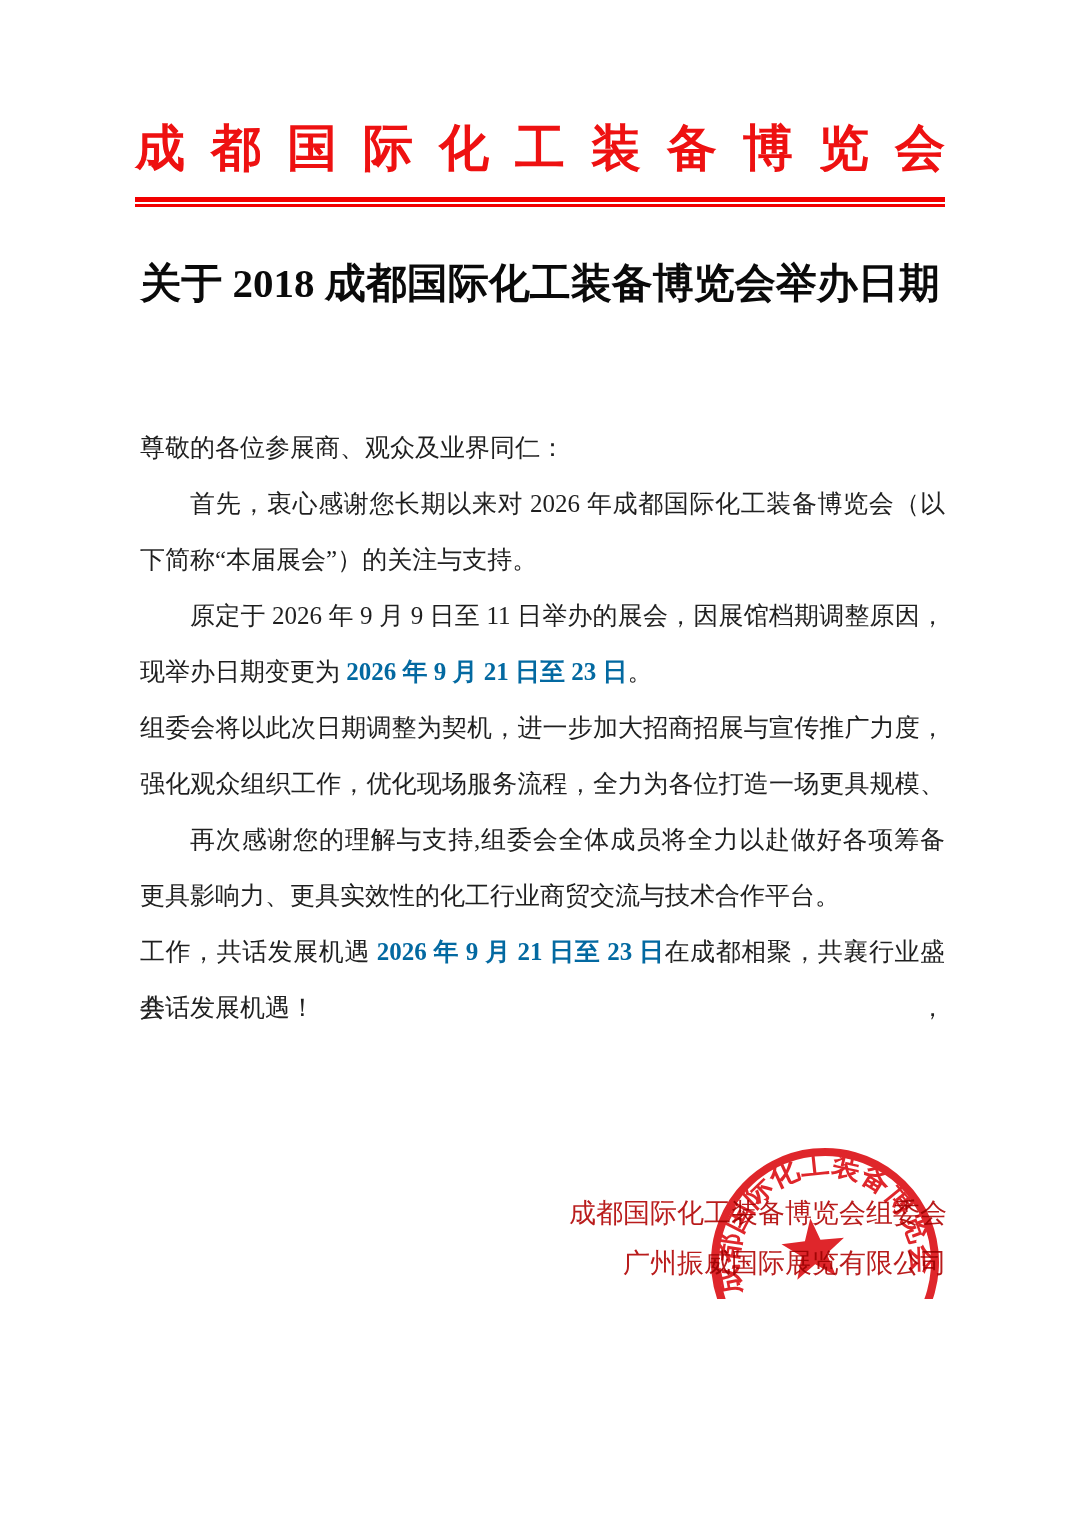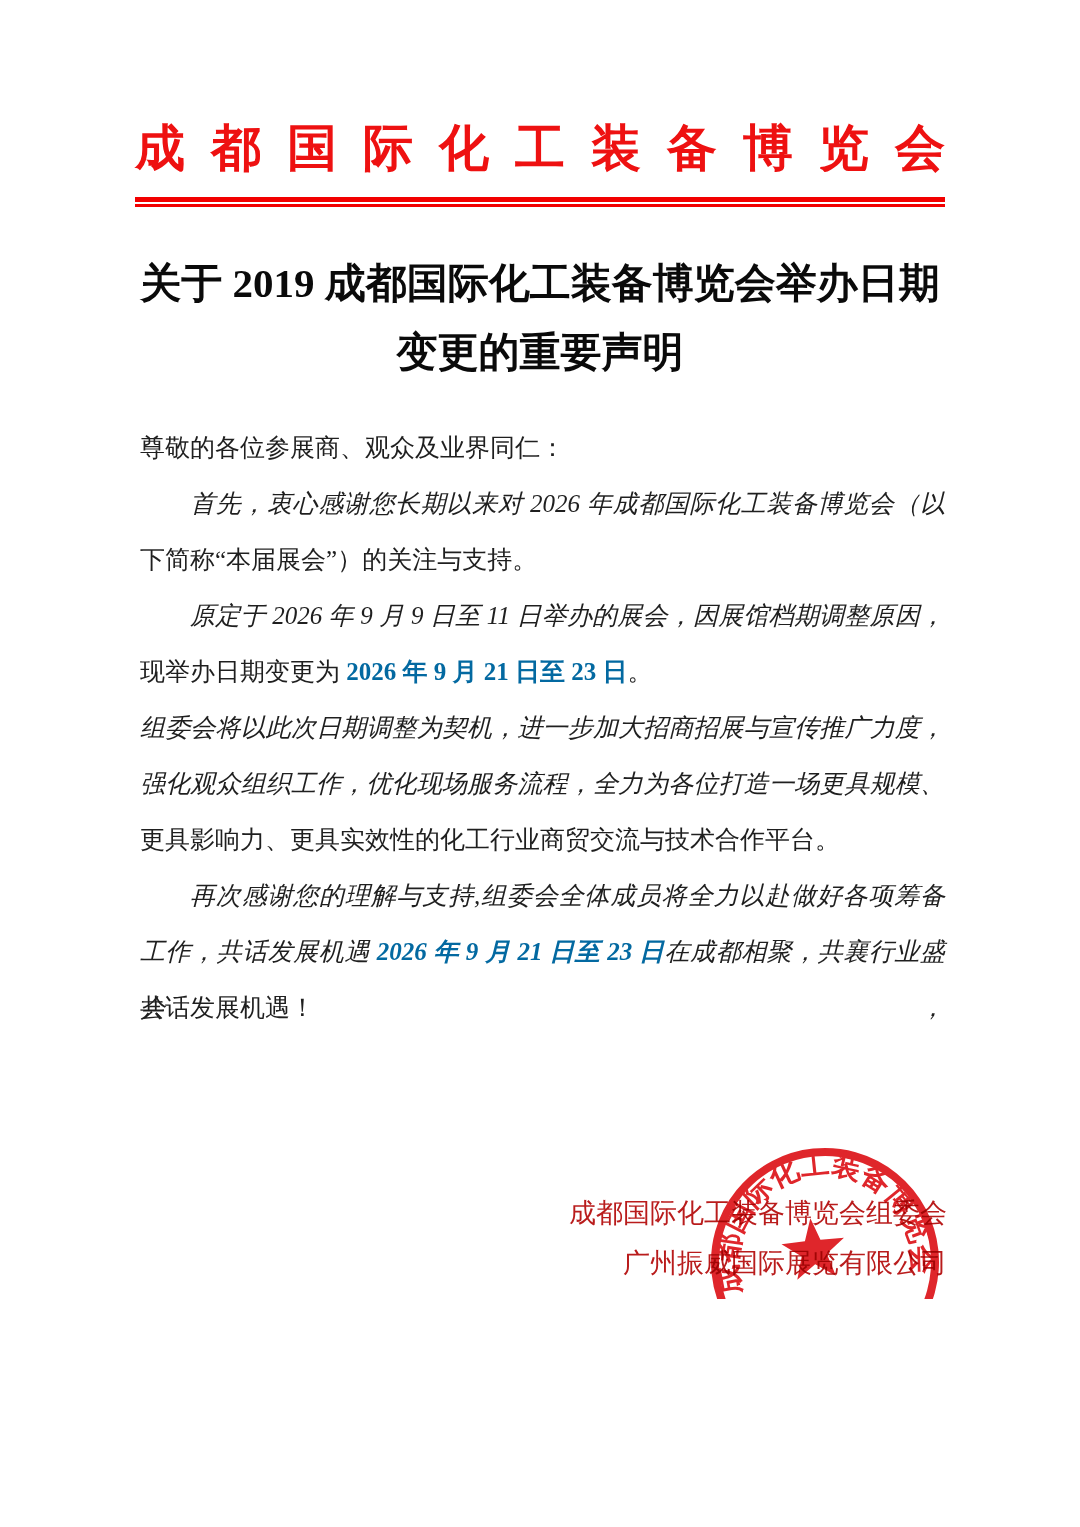--- a/index.html
+++ b/index.html
@@ -48,21 +48,21 @@
     font-size: 25px;
     color: #1f1f1f;
   }
   .bline {
     height: 56px;
     line-height: 56px;
     text-align: justify;
     text-align-last: left;
     overflow: visible;
   }
-  .bline.jlast { text-align-last: justify; font-style: italic; }
+  .bline.jlast { text-align-last: justify; }
   .bline.indent { text-indent: 50px; }
   .bline b { font-weight: 700; color: #0369a1; }
   
   .signature {
     position: absolute;
     right: 133px; top: 1188px;
     text-align: right;
     font-size: 27px;
     line-height: 50px;
     color: #b91c1c;
@@ -86,34 +86,33 @@
 </style>
 </head>
 <body>
 
 <div class="page">
 
   <div class="masthead">成 都 国 际 化 工 装 备 博 览 会</div>
   <div class="masthead-rule"></div>
 
   <div class="doc-title">
-    <div>关于 2019 成都国际化工装备博览会举办日期</div>
-    <div>变更的重要声明</div>
+    <div>关于 2018 成都国际化工装备博览会举办日期</div>
   </div>
 
   <div class="body-block">
     <div class="bline"><span>尊敬的各位参展商、观众及业界同仁：</span></div>
     <div class="bline jlast indent"><span>首先，衷心感谢您长期以来对 2026 年成都国际化工装备博览会（以</span></div>
     <div class="bline"><span>下简称“本届展会”）的关注与支持。</span></div>
     <div class="bline jlast indent"><span>原定于 2026 年 9 月 9 日至 11 日举办的展会，因展馆档期调整原因，</span></div>
     <div class="bline"><span>现举办日期变更为 </span><b>2026 年 9 月 21 日至 23 日</b><span>。</span></div>
     <div class="bline jlast"><span>组委会将以此次日期调整为契机，进一步加大招商招展与宣传推广力度，</span></div>
     <div class="bline jlast"><span>强化观众组织工作，优化现场服务流程，全力为各位打造一场更具规模、</span></div>
+    <div class="bline jlast indent"><span>再次感谢您的理解与支持,组委会全体成员将全力以赴做好各项筹备</span></div>
     <div class="bline"><span>更具影响力、更具实效性的化工行业商贸交流与技术合作平台。</span></div>
-    <div class="bline jlast indent"><span>再次感谢您的理解与支持,组委会全体成员将全力以赴做好各项筹备</span></div>
     <div class="bline jlast"><span>工作，共话发展机遇 </span><b>2026 年 9 月 21 日至 23 日</b><span>在成都相聚，共襄行业盛会，</span></div>
     <div class="bline"><span>共话发展机遇！</span></div>
   </div>
 
   <div class="signature">
     <div>成都国际化工装备博览会组委会</div>
     <div>广州振威国际展览有限公司</div>
   </div>
 
   <svg class="seal" viewBox="-124 -126 248 252" xmlns="http://www.w3.org/2000/svg">

